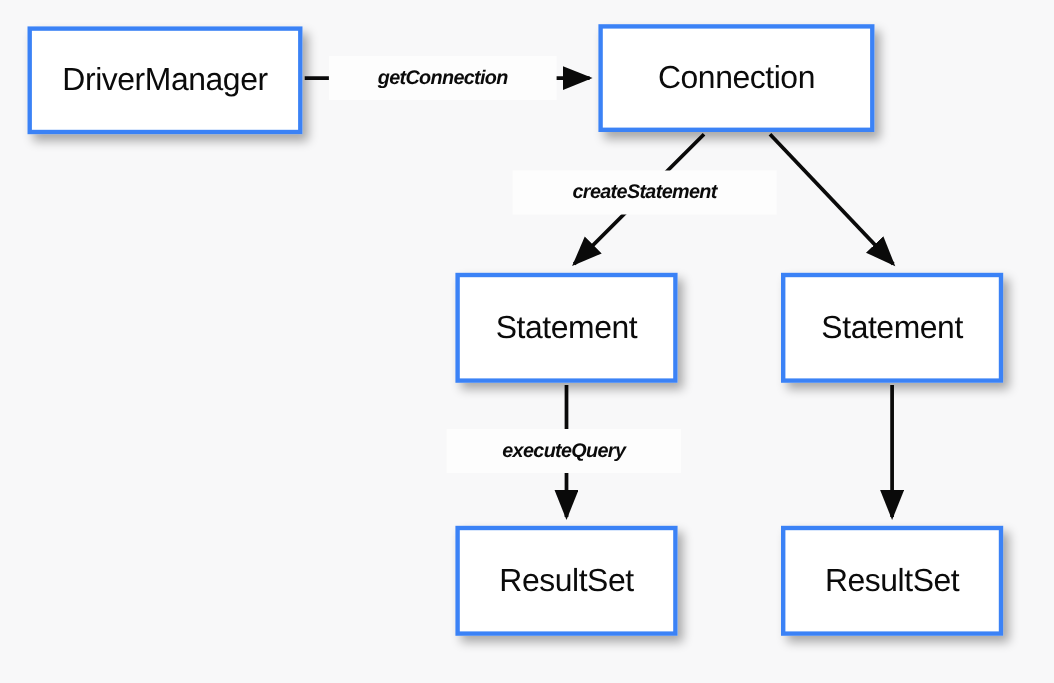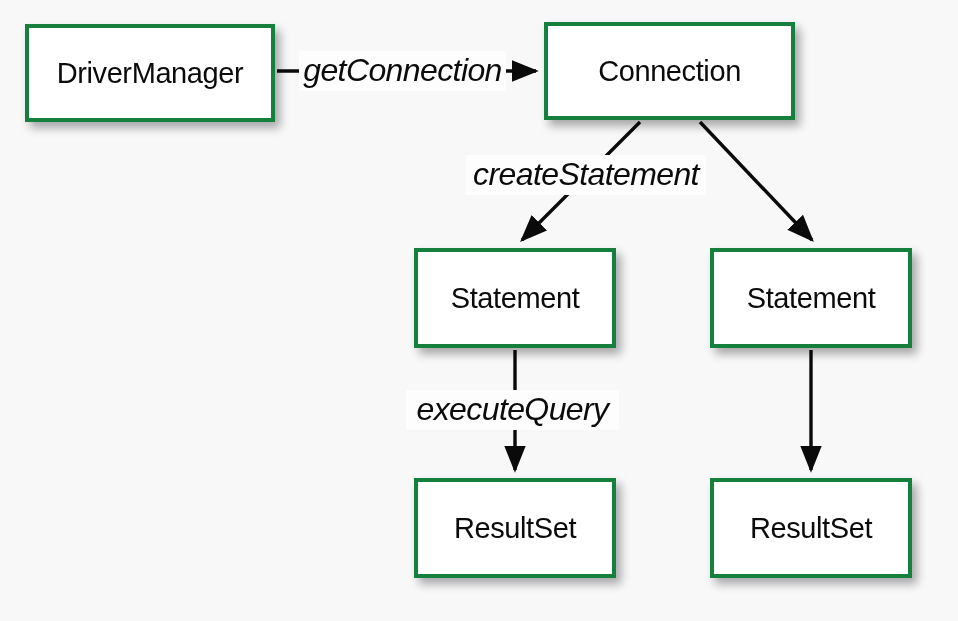--- a/index.html
+++ b/index.html
@@ -23,42 +23,42 @@
     position: absolute;
     left: 0;
     top: 0;
     width: 958px;
     height: 621px;
     pointer-events: none;
   }
   .node-box {
     position: absolute;
     background: #ffffff;
-    border: 4px solid #15803d;
+    border: 4px solid #3b82f6;
     box-sizing: border-box;
     display: flex;
     align-items: center;
     justify-content: center;
     box-shadow: 5px 6px 9px rgba(0,0,0,0.33);
   }
   .node-label {
     font-family: "Liberation Sans", "DejaVu Sans", sans-serif;
     font-size: 29px;
     font-weight: 400;
     color: #0b0b0b;
     letter-spacing: -0.4px;
     white-space: nowrap;
   }
   .edge-label {
     position: absolute;
     background: #fdfdfd;
     font-family: "Liberation Sans", "DejaVu Sans", sans-serif;
     font-style: italic;
-    font-weight: 400;
-    font-size: 32px;
+    font-weight: 700;
+    font-size: 18px;
     color: #0b0b0b;
     letter-spacing: -0.6px;
     white-space: nowrap;
     display: flex;
     align-items: center;
     justify-content: center;
     box-sizing: border-box;
     padding: 3px 10px 5px 10px;
   }
 </style>

